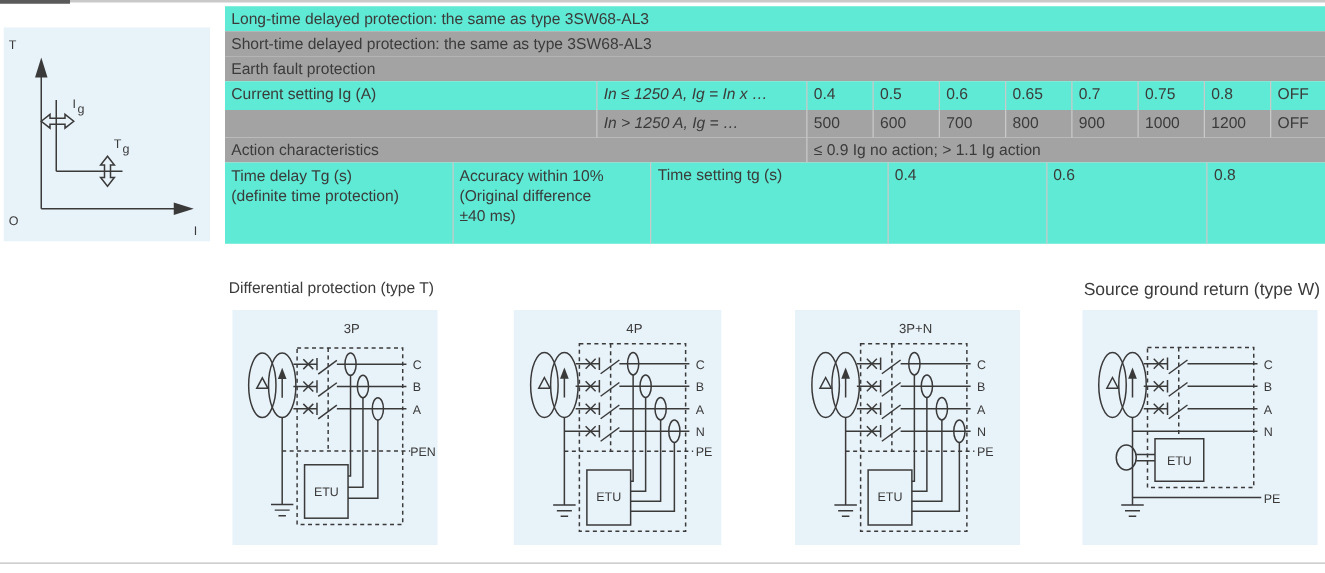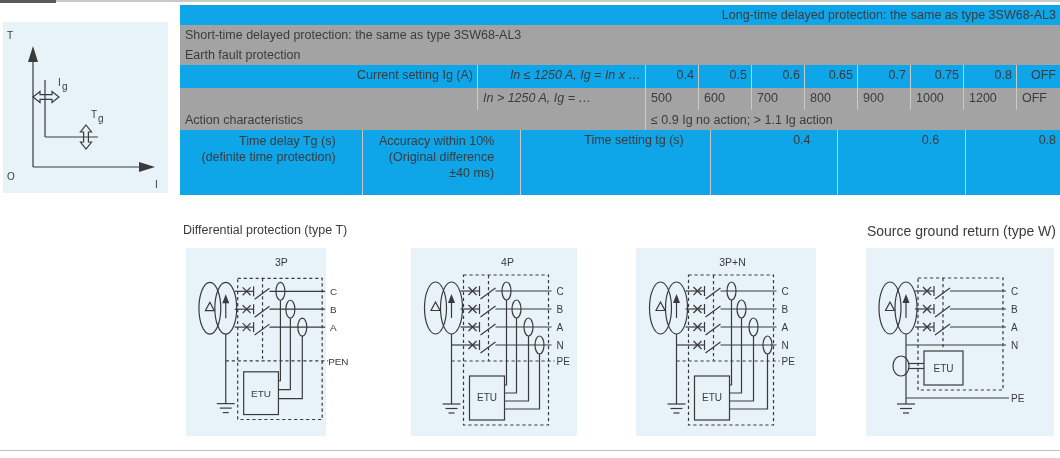--- a/index.html
+++ b/index.html
@@ -9,39 +9,39 @@
   .top-rule-dark { position:absolute; left:0; top:0; width:56px; height:3px; background:#5a5a5a; }
   .bottom-rule { position:absolute; left:0; top:450px; width:1060px; height:1px; background:#c0c0c0; }
 
   
   .curve-panel { position:absolute; left:3px; top:22px; width:165px; height:171px; background:#e8f2f9; }
   .curve-panel svg text { font-family:"Liberation Sans", sans-serif; fill:#3a3a3a; }
 
   
   .tbl { position:absolute; left:180px; top:5px; width:880px; font-size:12.5px; color:#3b3b3b; }
   .row { display:flex; width:880px; }
-  .gray { background:#0ea5e9;text-align:right; }
+  .gray { background:#5eead4; }
   .white { background:#a3a3a3; }
   .cell { padding:3px 4px 0 5px; line-height:15px; overflow:hidden; white-space:nowrap; }
   .v { border-left:1px solid #c9c9c9; }
   .h20 { height:20px; } .h23 { height:23px; } .h22 { height:22px; } .h65 { height:65px;gap:22px; }
   .w-full { width:880px; }
   .wA { width:297px; } .wB { width:168px;font-style:italic; } .wv { width:53px; } .wvl { width:44px; }
   .wR { width:415px; }
   .w1 { width:160px; } .w2 { width:137px; } .w3 { width:168px; }
   .wt1 { width:108px; } .wt2 { width:105px; } .wt3 { width:107px; } .wt4 { width:95px; }
   .multi { white-space:normal; line-height:16px; padding-top:3px; }
 
   
   .sec-left { position:absolute; left:183px; top:223px; font-size:12.5px; color:#3b3b3b; }
   .sec-right { position:absolute; right:4px; top:223px; font-size:14px; color:#3b3b3b; }
 
   
   .dia { position:absolute; top:248px; height:188px; background:#e8f2f9; }
-  .p1 { left:186px; width:140px; }
+  .p1 { left:186px; width:164px; }
   .p2 { left:411px; width:166px; }
   .p3 { left:636px; width:180px; }
   .p4 { left:866px; width:188px; }
   .cd { display:block; }
   .cd line, .cd rect, .cd ellipse, .cd polyline, .cd polygon, .cd path { stroke:#3a3a3a; stroke-width:1.2; fill:none; }
   .cd .dash { stroke-dasharray:3.2 2.8; }
   .cd .fill { fill:#3a3a3a; stroke:none; }
   .cd text { font-family:"Liberation Sans", sans-serif; font-size:10px; fill:#3a3a3a; stroke:none; }
   .cd .title { font-size:10.5px; }
 </style>

